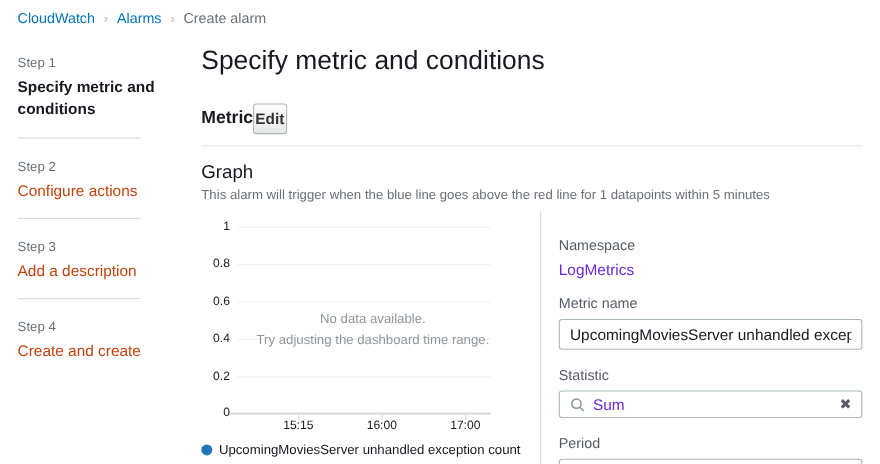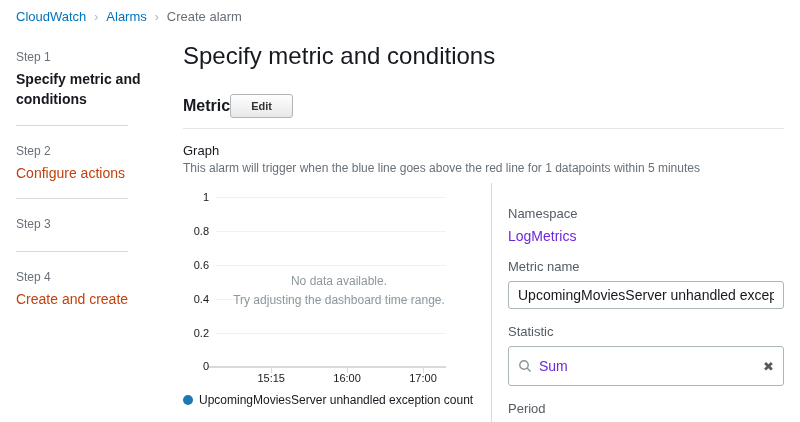--- a/index.html
+++ b/index.html
@@ -28,28 +28,28 @@
   .step.active .step-title { color: #16191f; font-weight: bold; }
   .step-divider { border: none; border-top: 1px solid #d5dbdb; margin: 13px 0 12px 0; width: 112px; }
 
   
   .main { flex: 1; margin-left: 33px; padding-right: 16px; min-width: 0; }
   .page-title { font-size: 24px; font-weight: 400; margin: 12px 0 0 0; color: #16191f; }
 
   .section-header { display: flex; justify-content: flex-start; align-items: center; margin-top: 24px; }
   .section-title { font-size: 16px; font-weight: bold; }
   .btn {
-    font-family: inherit; font-size: 11px; font-weight: bold; color: #333;
+    font-family: inherit; font-size: 14px; font-weight: bold; color: #333;
     background: linear-gradient(180deg, #fefefe, #e7e9e9);
     border: 1px solid #b0b5b8; border-radius: 3px;
-    padding: 5px 20px; cursor: pointer;
+    padding: 5px 1px; cursor: pointer;
   }
   .section-rule { border: none; border-top: 1px solid #e2e6e6; margin: 10px 0 0 0; }
 
-  .graph-label { font-size: 13px; margin-top: 14px; }
+  .graph-label { font-size: 17px; margin-top: 14px; }
   .graph-desc { font-size: 12px; color: #687078; margin-top: 3px; }
 
   .content-row { display: flex; margin-top: 8px; }
 
   
   .chart-block { width: 300px; flex: none; }
   .chart-wrap { position: relative; height: 200px; margin-top: 6px; }
   .plot { position: absolute; left: 33px; top: 8px; width: 230px; height: 170px; }
   .gridline { position: absolute; left: 0; right: 0; height: 1px; background: #f0f1f1; }
   .axis-x { position: absolute; left: -8px; right: 0; bottom: -1px; height: 2px; background: #d5dbdb; }
@@ -66,21 +66,21 @@
   .form-panel { flex: 1; border-left: 1px solid #d5dbdb; padding: 10px 0 28px 16px; margin-left: 8px; }
   .field { margin-bottom: 15px; margin-top: 13px; }
   .field-label { font-size: 13px; color: #545b64; margin-bottom: 7px; }
   .field-value { font-size: 14px; color: #6d28d9; }
   .text-input {
     width: 100%; height: 28px; padding: 4px 9px;
     font-family: inherit; font-size: 14px; color: #16191f;
     border: 1px solid #aab7b8; border-radius: 3px; background: #fff;
   }
   .combo {
-    display: flex; align-items: center; height: 40px; padding: 0 9px;
+    display: flex; align-items: center; height: 25px; padding: 0 9px;
     border: 1px solid #aab7b8; border-radius: 3px; background: #fff; cursor: pointer;
   }
   .combo .grow { flex: 1; }
   .search-glyph { margin-right: 7px; display: inline-flex; }
   .clear-x { color: #545b64; font-size: 13px; font-weight: bold; cursor: pointer; }
   .dd-arrow { color: #545b64; font-size: 10px; }
 </style>
 </head>
 <body>
 
@@ -96,20 +96,21 @@
       <div class="step-title">Specify metric and conditions</div>
     </div>
     <hr class="step-divider">
     <div class="step">
       <div class="step-num">Step 2</div>
       <div class="step-title">Configure actions</div>
     </div>
     <hr class="step-divider">
     <div class="step">
       <div class="step-num">Step 3</div>
+      <div class="step-title">Add a description</div>
     </div>
     <hr class="step-divider">
     <div class="step">
       <div class="step-num">Step 4</div>
       <div class="step-title">Create and create</div>
     </div>
   </div>
 
   <div class="main">
     <h1 class="page-title">Specify metric and conditions</h1>

